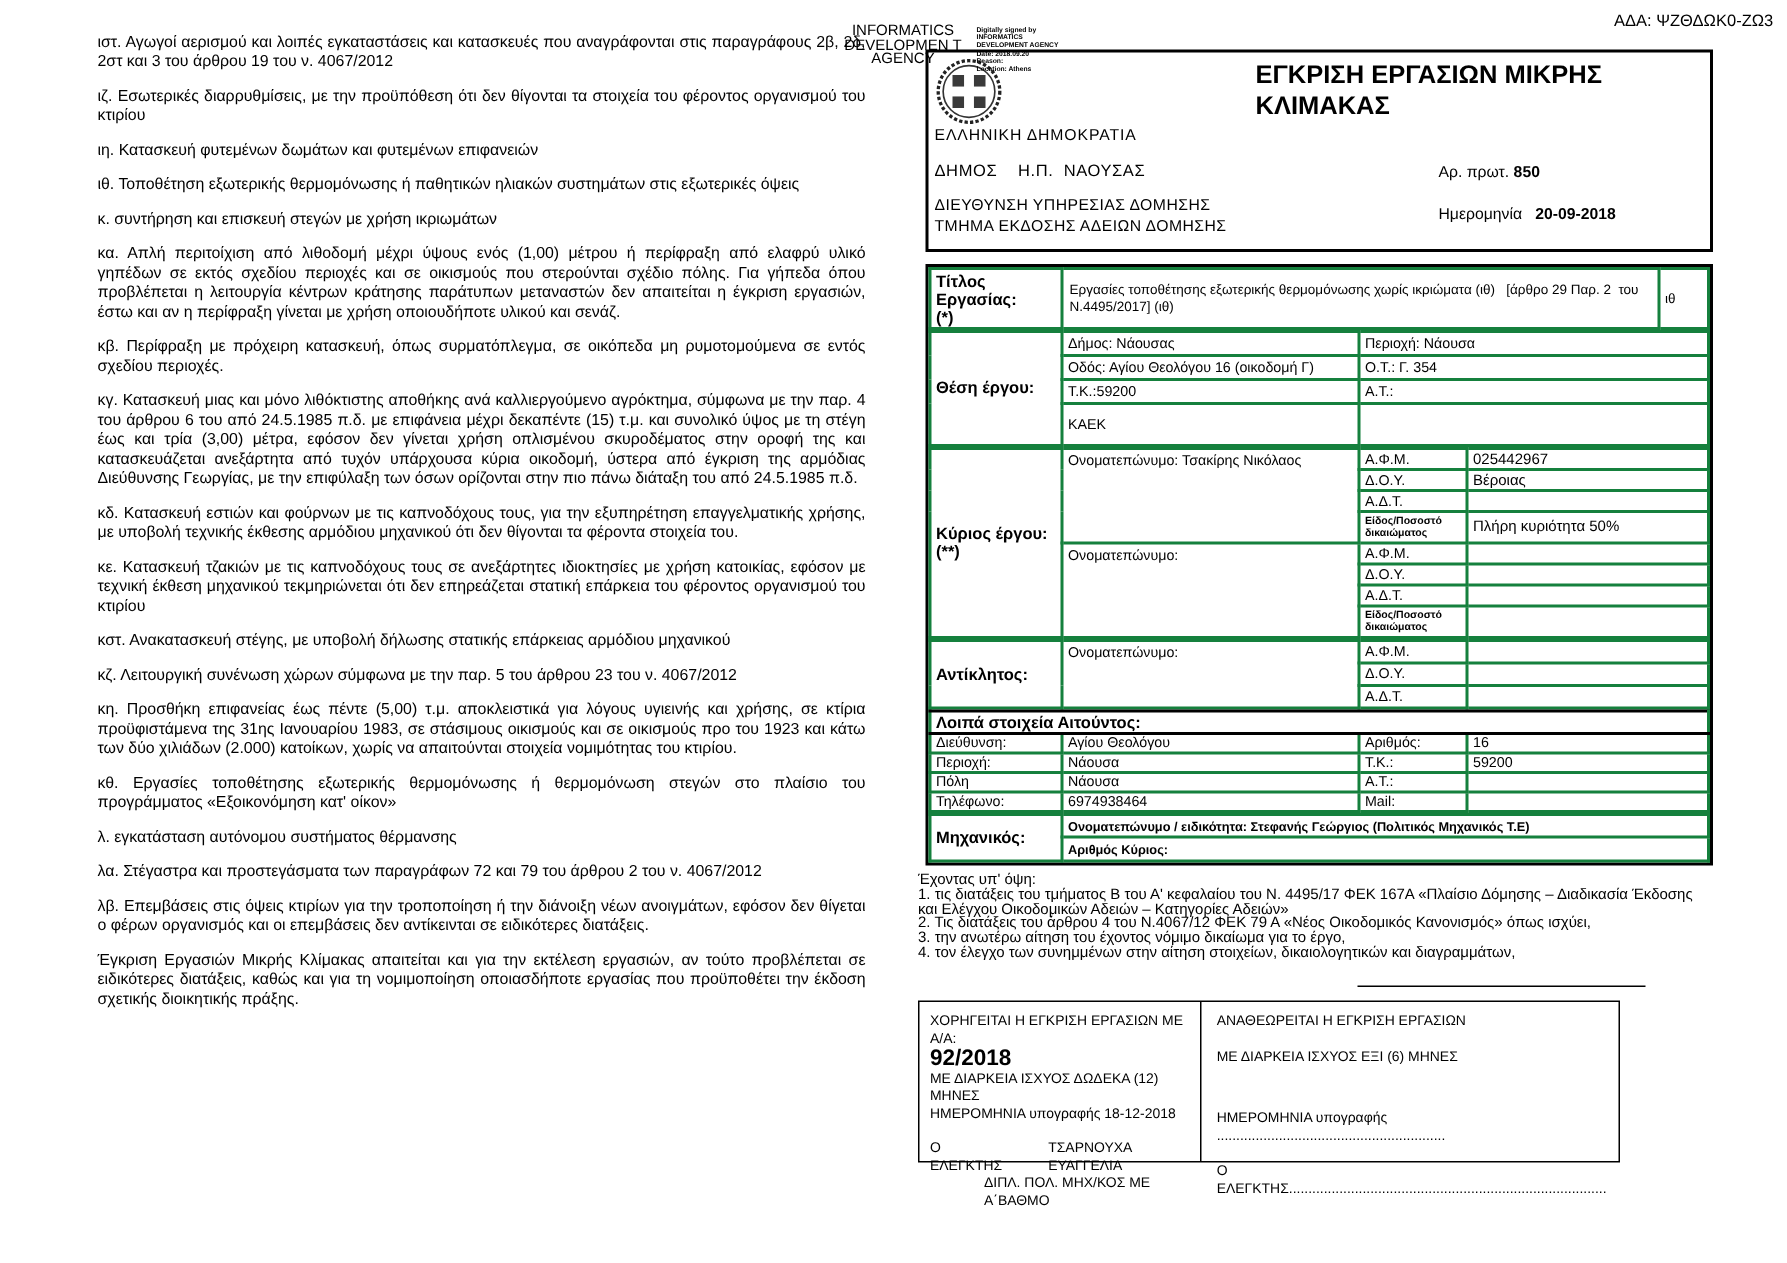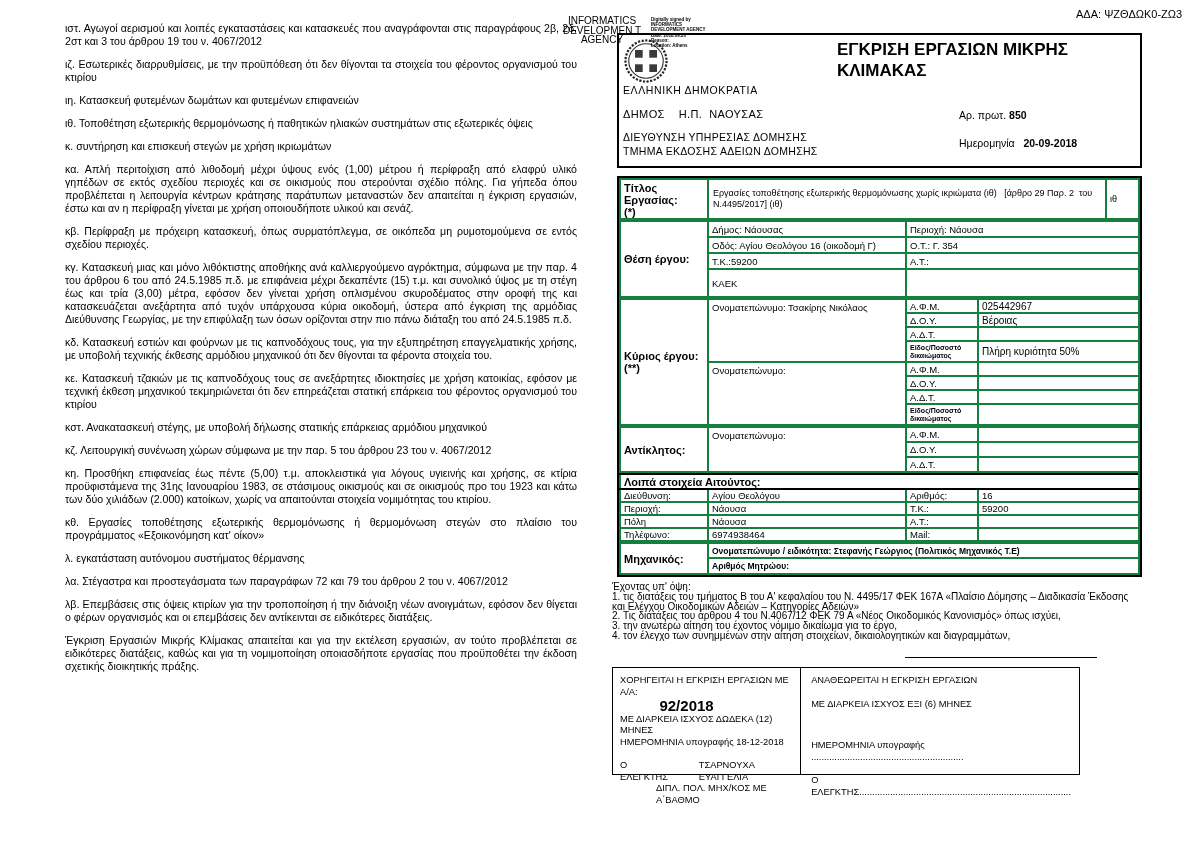--- a/index.html
+++ b/index.html
@@ -37,21 +37,21 @@
   td.titleval{font-weight:normal;font-size:9px;line-height:11px;vertical-align:middle;white-space:pre-wrap;padding:1px 4px;}
   td.code{text-align:left;font-size:9px;}
   tr.hdr td{border-top:2px solid #000;border-bottom:2px solid #000;font-weight:bold;font-size:11px;}
   
   .footnotes{position:absolute;left:612px;top:582px;width:530px;font-size:10px;line-height:9.8px;}
   .sig-line{position:absolute;left:905px;top:657px;width:192px;border-top:1.5px solid #000;}
   
   .grant-box{position:absolute;left:612px;top:667px;width:466px;height:106px;border:1.5px solid #000;display:flex;background:#fff;}
   .grant-left{width:231px;border-right:1.5px solid #000;padding:7px 7px 0 7px;font-size:9.3px;line-height:11.5px;}
   .grant-right{flex:1;padding:7px 8px 0 10px;font-size:9.3px;line-height:11.5px;}
-  .grant-num{font-weight:bold;font-size:15px;text-align:center;margin:2px 40px 2px 0;}
+  .grant-num{font-weight:bold;font-size:15px;text-align:left;margin:2px 40px 2px 0;}
   .insp-row{display:flex;margin-top:12px;}
   .insp-row .nm{margin-left:28px;}
   .insp-title{margin-left:36px;}
   .gr-gap1{margin-top:12px;}
   .gr-gap2{margin-top:30px;}
   .gr-gap3{margin-top:12px;}
 </style>
 </head>
 <body>
 
@@ -280,21 +280,21 @@
       <colgroup>
           <col style="width:88px">
           <col style="width:431px">
         </colgroup>
       <tbody>
           <tr style="height:15px">
         <td class="rowlabel" rowspan="2">Μηχανικός:</td>
         <td style="font-size:8.5px;font-weight:bold;">Ονοματεπώνυμο / ειδικότητα: Στεφανής Γεώργιος  (Πολιτικός Μηχανικός Τ.Ε)</td>
       </tr>
       <tr style="height:16px">
-        <td style="font-size:8.5px;font-weight:bold;vertical-align:top;padding-top:2px;">Αριθμός Μητρώου:</td>
+        <td style="font-size:8.5px;font-weight:bold;vertical-align:top;padding-top:2px;">Αριθμός Κύριος:</td>
       </tr>
     </tbody>
       </table>
   </div>
 
   <div class="footnotes">
     <div>Έχοντας υπ' όψη:</div>
     <div>1. τις διατάξεις του τμήματος Β του Α' κεφαλαίου του Ν. 4495/17 ΦΕΚ 167Α «Πλαίσιο Δόμησης – Διαδικασία Έκδοσης και Ελέγχου Οικοδομικών Αδειών – Κατηγορίες Αδειών»</div>
     <div>2. Τις διατάξεις του άρθρου 4 του Ν.4067/12 ΦΕΚ 79 Α «Νέος Οικοδομικός Κανονισμός» όπως ισχύει,</div>
     <div>3. την ανωτέρω αίτηση του έχοντος νόμιμο δικαίωμα για το έργο,</div>

